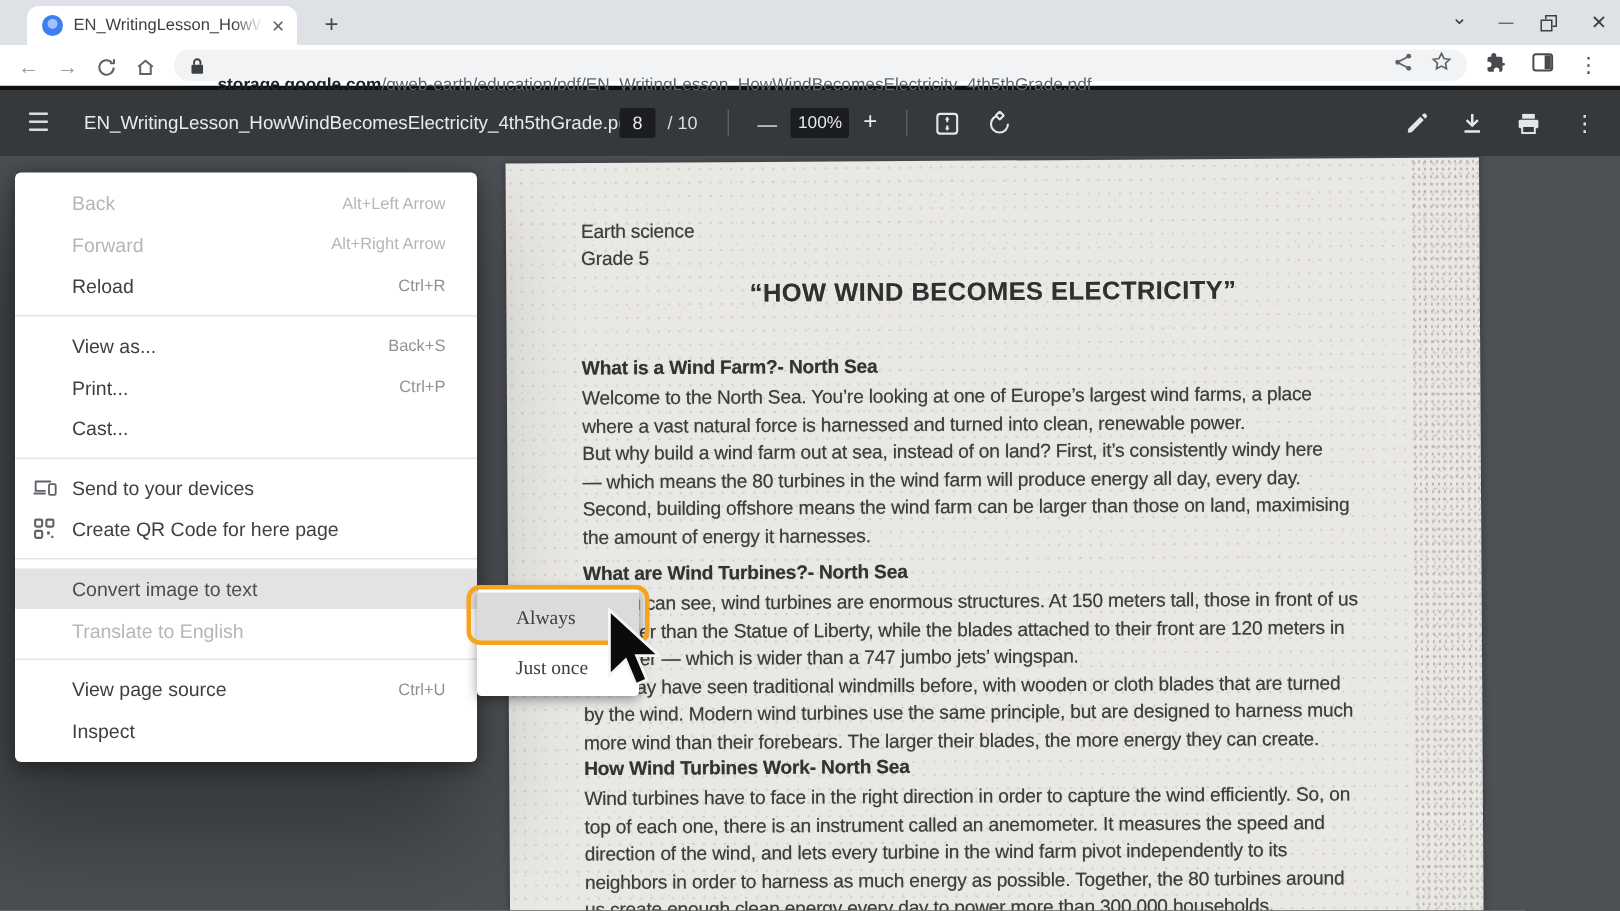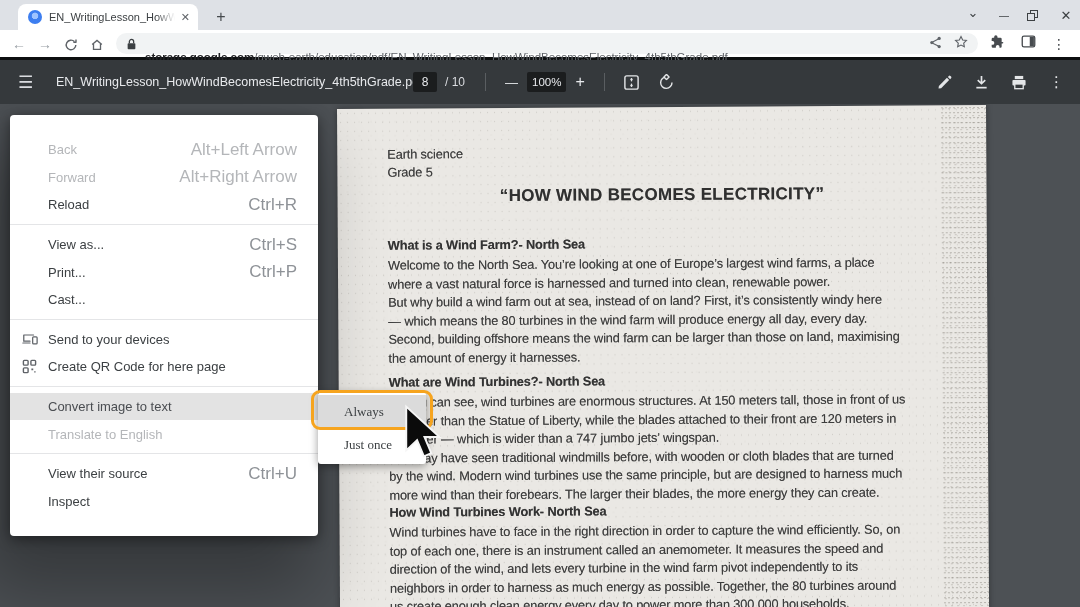--- a/index.html
+++ b/index.html
@@ -74,25 +74,25 @@
               letter-spacing:-0.15px; text-shadow:0 0 .5px rgba(70,70,70,.65); }
   .doc-meta1 { left:50px; top:38px; }
   .doc-meta2 { left:50px; top:56px; }
   .doc-title { left:0; top:78px; width:100%; text-align:center; font-size:17px; color:#303030;
                letter-spacing:.3px; font-weight:bold; text-shadow:0 0 .4px rgba(60,60,60,.5); }
   .doc-h { font-weight:bold; color:#333; }
   .lh { line-height:18.6px; }
 
   
   .ctx-menu { position:absolute; left:10px; top:11px; width:308px; background:#fff; border-radius:4px;
-              padding:21px 0; box-shadow:0 3px 14px rgba(0,0,0,.45), -18px 42px 70px 14px rgba(0,0,0,.30);
+              padding:7px 0; box-shadow:0 3px 14px rgba(0,0,0,.45), -18px 42px 70px 14px rgba(0,0,0,.30);
               z-index:5; }
   .mi { height:27.6px; display:flex; align-items:center; padding:0 21px 0 38px; font-size:13px;
         color:#3c4043; }
-  .mi .sc { margin-left:auto; font-size:17px; color:#8e9297; }
+  .mi .sc { margin-left:auto; font-size:11px; color:#8e9297; }
   .mi.disabled, .mi.disabled .sc { color:#b4b6b9; }
   .mi.has-icon { padding-left:12px; }
   .mi .mico { width:16px; margin-right:10px; color:#5f6368; flex:none; display:flex; }
   .mi.hilite { background:#e3e3e3; color:#4a4d51; }
   .msep { height:1px; background:#e4e5e7; margin:5.5px 0; }
 
   
   .submenu { position:absolute; left:318px; top:288px; width:108px; background:#fff; border-radius:3px;
              padding:3px 0; box-shadow:0 2px 8px rgba(0,0,0,.4); z-index:6;font-family:Liberation Serif, serif; }
   .smi { height:33px; display:flex; align-items:center; padding-left:26px; font-size:13px; color:#3c4043; }
@@ -276,21 +276,21 @@
         <span>Forward</span>
           <span class="sc">Alt+Right Arrow</span>
       </div>
       <div class="mi">
         <span>Reload</span>
           <span class="sc">Ctrl+R</span>
       </div>
       <div class="msep"></div>
       <div class="mi">
         <span>View as...</span>
-          <span class="sc">Ctrl+S</span>
+          <span class="sc">Back+S</span>
       </div>
       <div class="mi">
         <span>Print...</span>
           <span class="sc">Ctrl+P</span>
       </div>
       <div class="mi">
         <span>Cast...</span>
       </div>
       <div class="msep"></div>
       <div class="mi has-icon">
@@ -316,21 +316,21 @@
       </div>
       <div class="msep"></div>
       <div class="mi hilite">
         <span>Convert image to text</span>
       </div>
       <div class="mi disabled">
         <span>Translate to English</span>
       </div>
       <div class="msep"></div>
       <div class="mi">
-        <span>View their source</span>
+        <span>View page source</span>
           <span class="sc">Ctrl+U</span>
       </div>
       <div class="mi">
         <span>Inspect</span>
       </div>
     </div>
 
     <div class="submenu">
       <div class="smi hilite">Always</div>
       <div class="smi">Just once</div>

